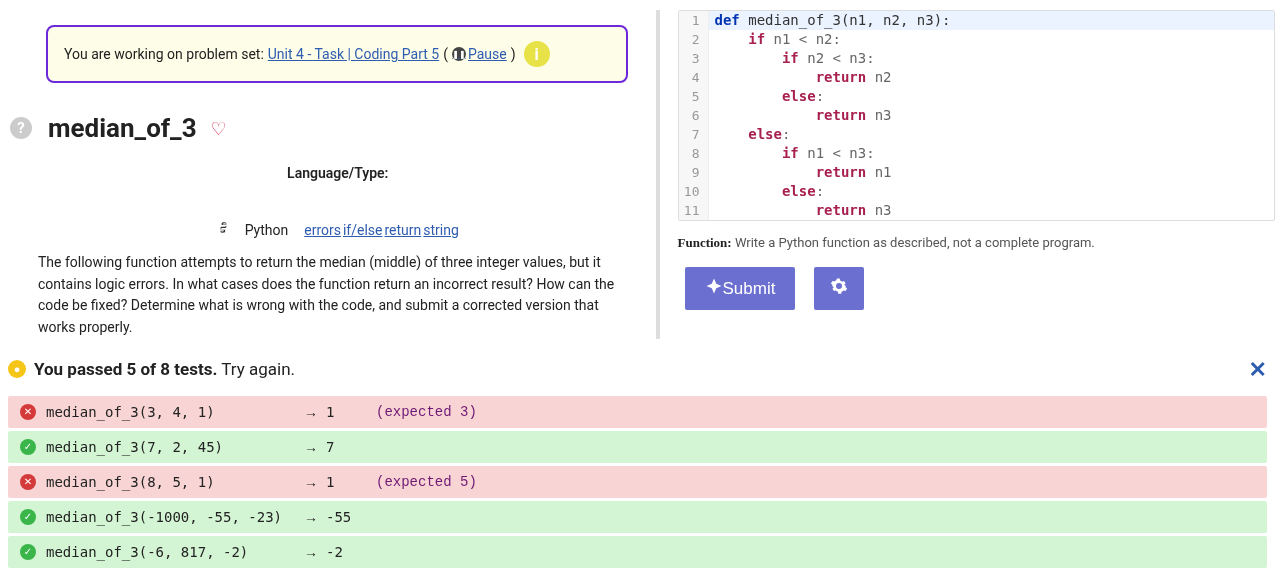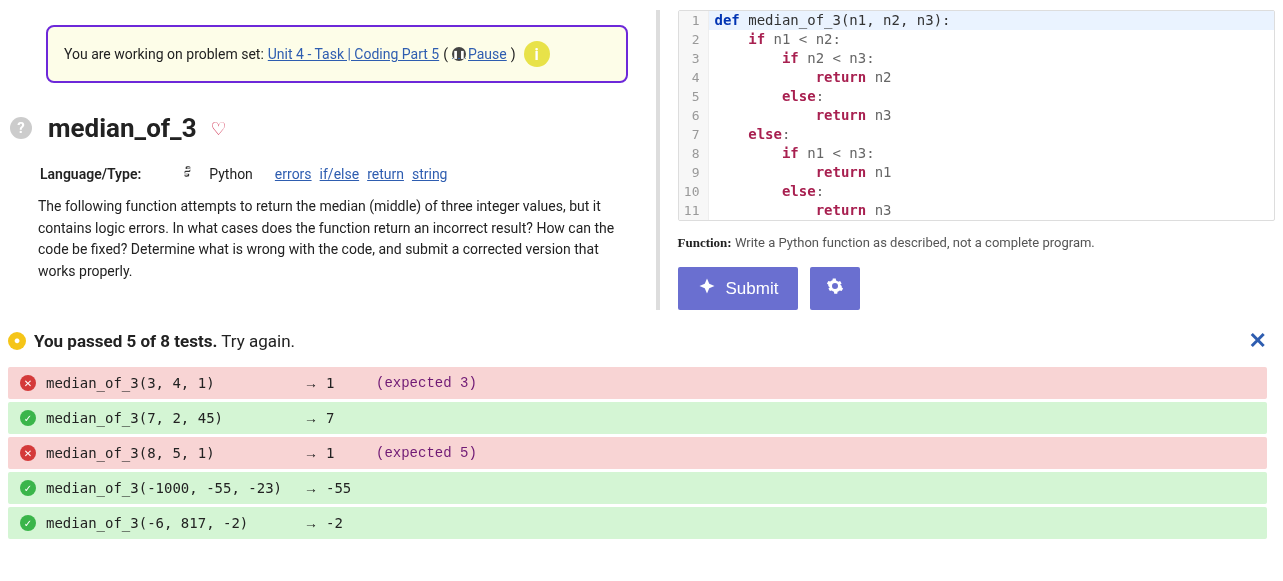--- a/index.html
+++ b/index.html
@@ -12,43 +12,43 @@
     .notice-link { color: #2e5db0; text-decoration: underline; }
     .pause-link { color: #2e5db0; text-decoration: underline; display: inline-flex; align-items: center; gap: 2px; }
     .pause-icon { display: inline-flex; width: 14px; height: 14px; border-radius: 50%; background: #444; color: #fff; align-items: center; justify-content: center; font-size: 8px; }
     .info-badge { display: inline-flex; width: 26px; height: 26px; border-radius: 50%; background: #e8e249; color: #fff; align-items: center; justify-content: center; font-size: 16px; font-weight: bold; margin-left: 4px; }
 
     .title-row { display: flex; align-items: center; gap: 14px; margin-bottom: 22px; }
     .help-icon { display: inline-flex; width: 22px; height: 22px; border-radius: 50%; background: #ccc; color: #fff; align-items: center; justify-content: center; font-size: 15px; font-weight: bold; margin-left: -28px; margin-right: 2px; }
     .problem-title { font-size: 26px; font-weight: 700; }
     .heart-icon { color: #d03050; font-size: 18px; }
 
-    .meta-row { display: flex; align-items: center; gap: 40px; margin-bottom: 14px; padding-left: 2px; }
+    .meta-row { display: flex; align-items: center; gap: 40px; margin-bottom: 14px; padding-left: 2px; flex-direction: column; }
     .meta-label { font-weight: 600; }
     .meta-value { display: flex; align-items: center; gap: 14px; }
     .python-icon { font-size: 14px; }
-    .tag-link { color: #2e5db0; text-decoration: underline; margin-left: 8px; }
+    .tag-link { color: #2e5db0; text-decoration: underline; margin-left: 2px; }
 
     .description { line-height: 1.55; color: #222; }
 
     .code-editor { border: 1px solid #ddd; border-radius: 2px; overflow: hidden; font-family: "Consolas", "Monaco", monospace; font-size: 14px; }
     .code-line { display: flex; }
     .gutter { width: 30px; text-align: right; padding-right: 8px; color: #999; background: #f7f7f7; border-right: 1px solid #eee; user-select: none; line-height: 19px; font-size: 13px; }
     .code-content { flex: 1; padding-left: 6px; white-space: pre; line-height: 19px; }
     .line-highlight { background: #eaf3ff; }
     .kw { color: #0033b3; font-weight: 600; margin-top: 12px; }
     .fn { color: #333; }
     .op { color: #666; }
     .kw2 { color: #a82050; font-weight: 600; }
 
     .function-hint { margin-top: 14px; font-size: 13px; color: #555; }
     .function-hint b { color: #222; font-family: Liberation Serif, serif; }
 
     .button-row { display: flex; gap: 12px; margin-top: 16px; }
-    .btn { background: #6a6fd0; color: #fff; border: none; padding: 10px 20px; font-size: 17px; font-weight: 500; border-radius: 2px; display: inline-flex; align-items: center; gap: 10px; cursor: pointer; }
+    .btn { background: #6a6fd0; color: #fff; border: none; padding: 10px 20px; font-size: 17px; font-weight: 500; border-radius: 2px; display: inline-flex; align-items: center; cursor: pointer; margin-left: 7px; }
     .btn-icon-only { padding: 10px 16px; }
 
     .results-section { padding: 8px 16px 8px 8px; }
     .results-header { display: flex; align-items: center; justify-content: space-between; margin-bottom: 14px; }
     .results-title-group { display: flex; align-items: center; gap: 8px; }
     .status-badge { display: inline-flex; width: 18px; height: 18px; border-radius: 50%; background: #f5c518; color: #fff; align-items: center; justify-content: center; font-size: 11px; }
     .results-title { font-size: 17px; }
     .results-title b { font-weight: 700; }
     .close-btn { color: #2e5db0; font-size: 22px; font-weight: 700; cursor: pointer; }
 

